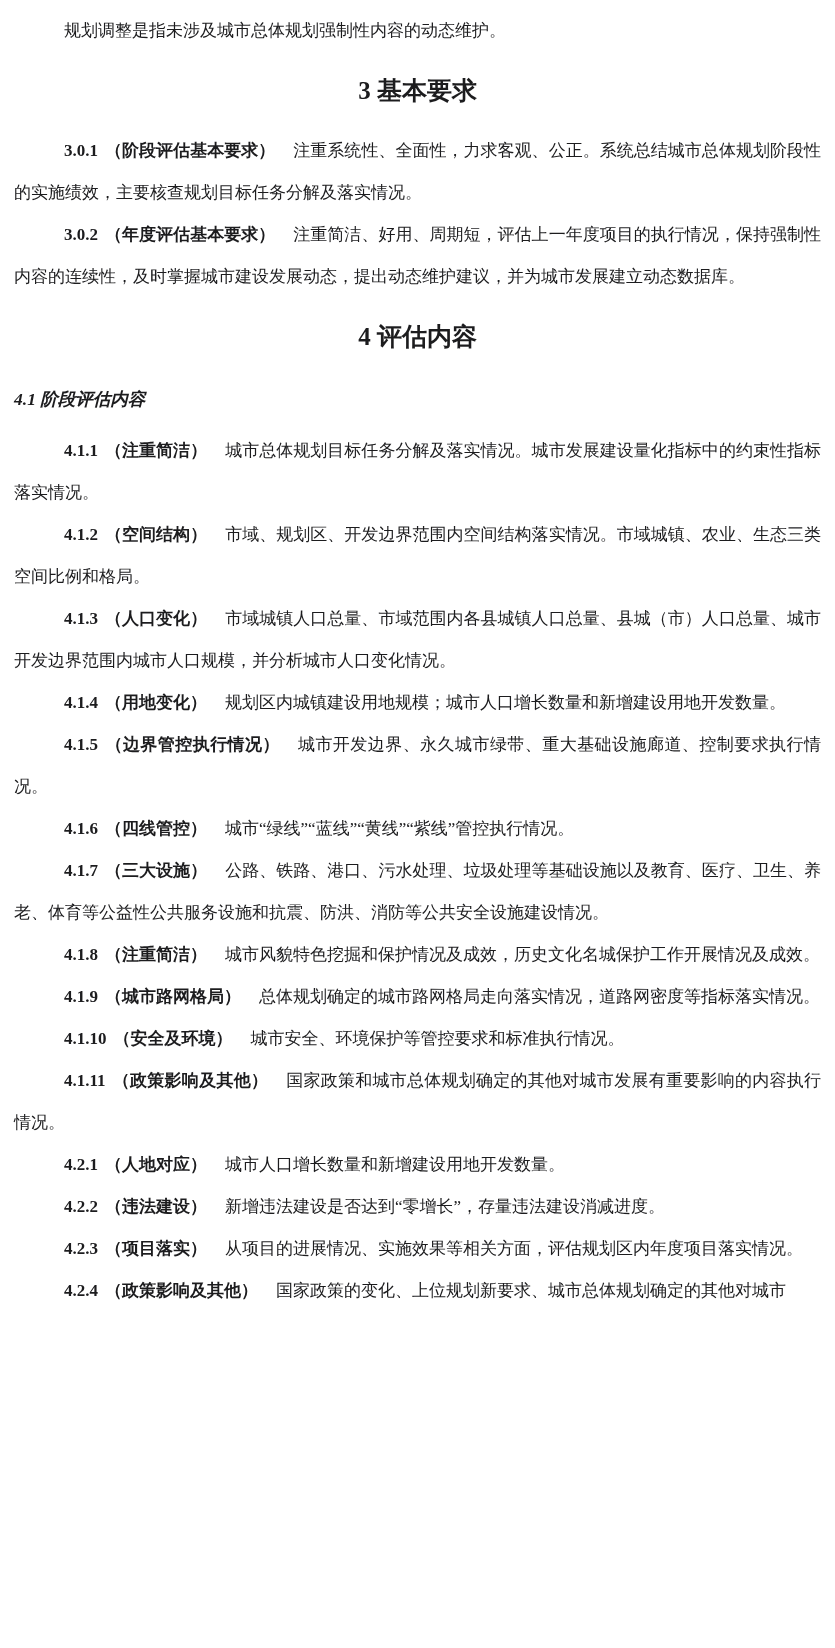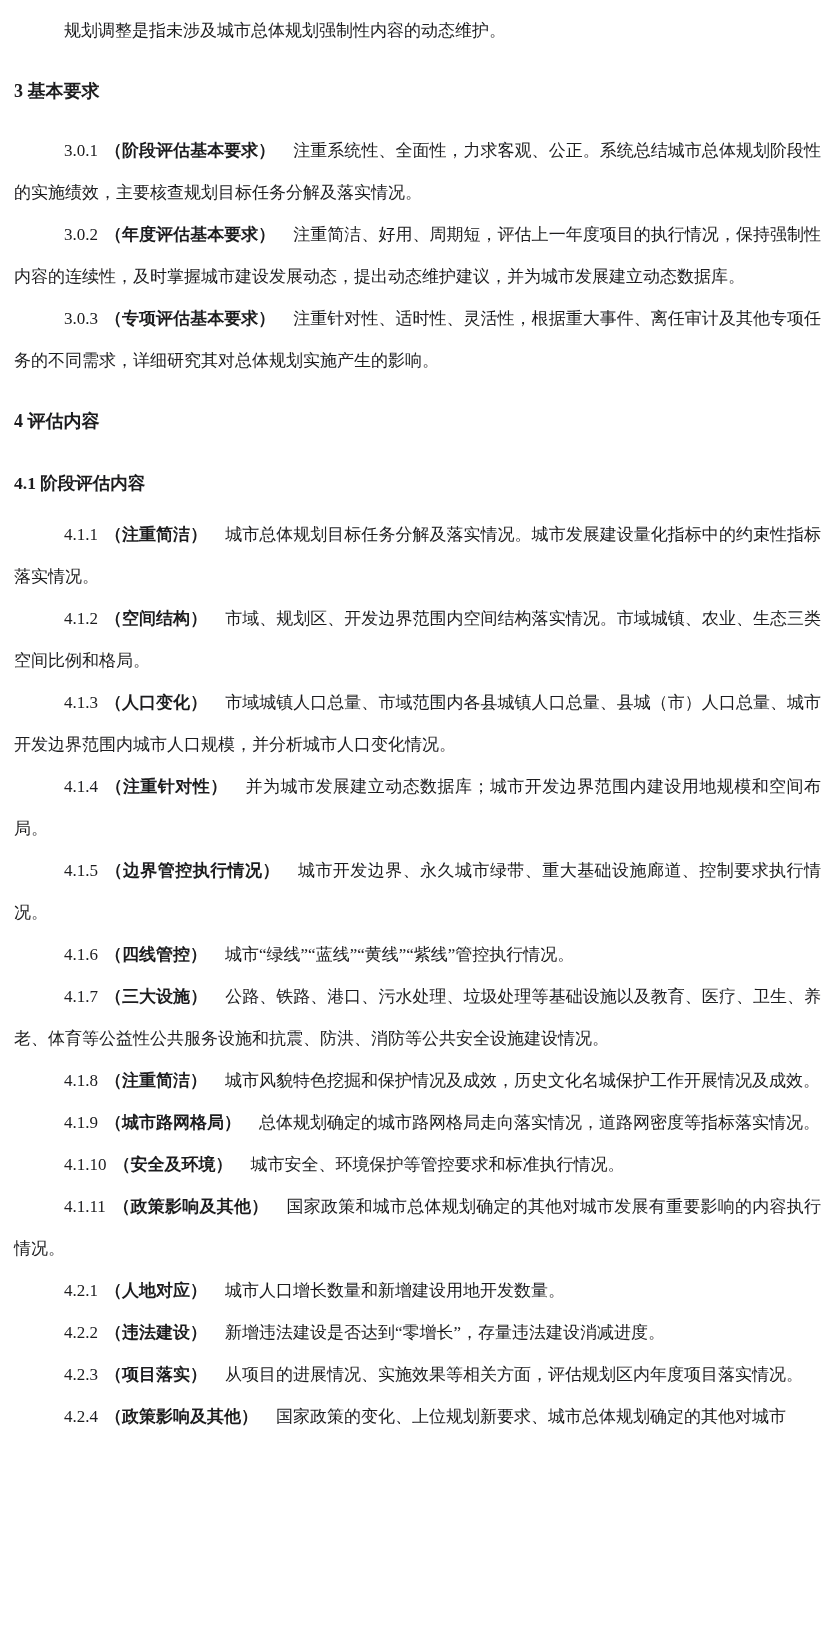--- a/index.html
+++ b/index.html
@@ -19,75 +19,76 @@
     font-family:"Liberation Serif","DejaVu Serif",serif;
     font-size:17px;
     line-height:42px;
     text-align:justify;
   }
   .para{
     margin:0;
     text-indent:50px;
   }
   .para .num{
-    font-weight:normal;
+    font-weight:bold;
     margin-right:7px;
     white-space:nowrap;
   }
   .para .label{
     font-weight:bold;
     margin-right:18px;
   }
   .chapter-heading{
     margin:18px 0;
-    font-size:18px;
+    font-size:25px;
     font-weight:bold;
+    text-align:center;
     text-indent:0;
     line-height:42px;
   }
   .section-heading{
     margin:20px 0 10px 0;
     font-size:17.5px;
     font-weight:bold;
     text-align:left;
     text-indent:0;
     line-height:42px;
+    font-style:italic;
   }
 </style>
 </head>
 <body>
 
 <div class="page">
 
   <p class="para">规划调整是指未涉及城市总体规划强制性内容的动态维护。</p>
 
   <h2 class="chapter-heading">3 基本要求</h2>
 
   <div>
 
       <p class="para clause"><b class="num">3.0.1</b><b class="label">（阶段评估基本要求）</b><span class="body">注重系统性、全面性，力求客观、公正。系统总结城市总体规划阶段性的实施绩效，主要核查规划目标任务分解及落实情况。</span></p>
 
       <p class="para clause"><b class="num">3.0.2</b><b class="label">（年度评估基本要求）</b><span class="body">注重简洁、好用、周期短，评估上一年度项目的执行情况，保持强制性内容的连续性，及时掌握城市建设发展动态，提出动态维护建议，并为城市发展建立动态数据库。</span></p>
 
-      <p class="para clause"><b class="num">3.0.3</b><b class="label">（专项评估基本要求）</b><span class="body">注重针对性、适时性、灵活性，根据重大事件、离任审计及其他专项任务的不同需求，详细研究其对总体规划实施产生的影响。</span></p>
     </div>
 
   <h2 class="chapter-heading">4 评估内容</h2>
 
   <h3 class="section-heading">4.1 阶段评估内容</h3>
 
   <div>
 
       <p class="para clause"><b class="num">4.1.1</b><b class="label">（注重简洁）</b><span class="body">城市总体规划目标任务分解及落实情况。城市发展建设量化指标中的约束性指标落实情况。</span></p>
 
       <p class="para clause"><b class="num">4.1.2</b><b class="label">（空间结构）</b><span class="body">市域、规划区、开发边界范围内空间结构落实情况。市域城镇、农业、生态三类空间比例和格局。</span></p>
 
       <p class="para clause"><b class="num">4.1.3</b><b class="label">（人口变化）</b><span class="body">市域城镇人口总量、市域范围内各县城镇人口总量、县城（市）人口总量、城市开发边界范围内城市人口规模，并分析城市人口变化情况。</span></p>
 
-      <p class="para clause"><b class="num">4.1.4</b><b class="label">（注重针对性）</b><span class="body">并为城市发展建立动态数据库；城市开发边界范围内建设用地规模和空间布局。</span></p>
+      <p class="para clause"><b class="num">4.1.4</b><b class="label">（用地变化）</b><span class="body">规划区内城镇建设用地规模；城市人口增长数量和新增建设用地开发数量。</span></p>
 
       <p class="para clause"><b class="num">4.1.5</b><b class="label">（边界管控执行情况）</b><span class="body">城市开发边界、永久城市绿带、重大基础设施廊道、控制要求执行情况。</span></p>
 
       <p class="para clause"><b class="num">4.1.6</b><b class="label">（四线管控）</b><span class="body">城市“绿线”“蓝线”“黄线”“紫线”管控执行情况。</span></p>
 
       <p class="para clause"><b class="num">4.1.7</b><b class="label">（三大设施）</b><span class="body">公路、铁路、港口、污水处理、垃圾处理等基础设施以及教育、医疗、卫生、养老、体育等公益性公共服务设施和抗震、防洪、消防等公共安全设施建设情况。</span></p>
 
       <p class="para clause"><b class="num">4.1.8</b><b class="label">（注重简洁）</b><span class="body">城市风貌特色挖掘和保护情况及成效，历史文化名城保护工作开展情况及成效。</span></p>
 
       <p class="para clause"><b class="num">4.1.9</b><b class="label">（城市路网格局）</b><span class="body">总体规划确定的城市路网格局走向落实情况，道路网密度等指标落实情况。</span></p>

